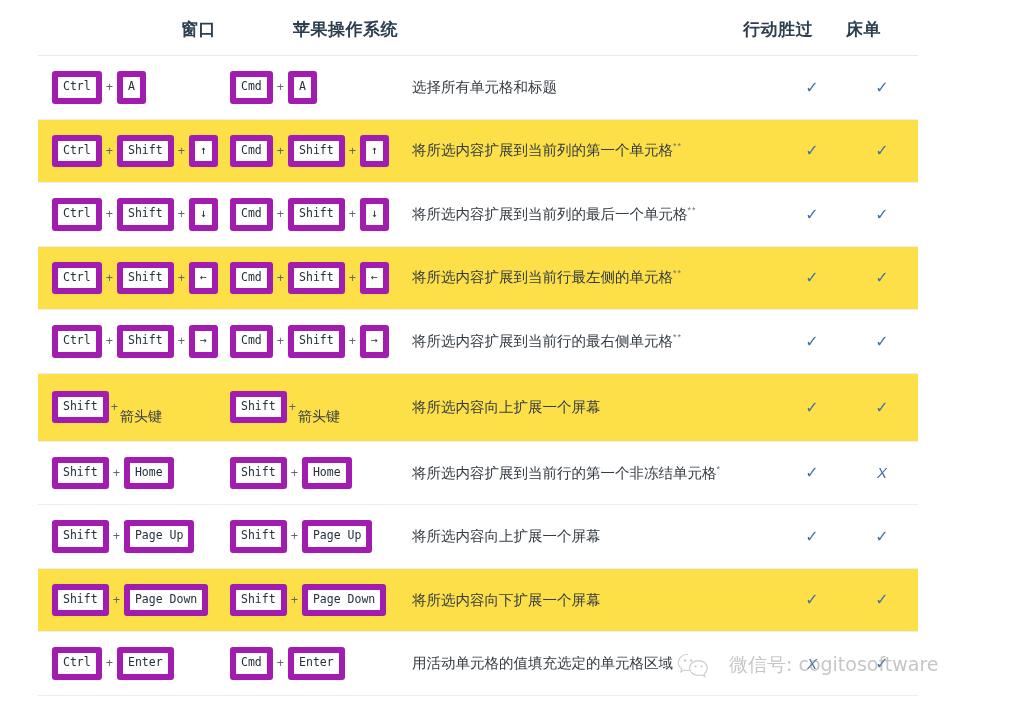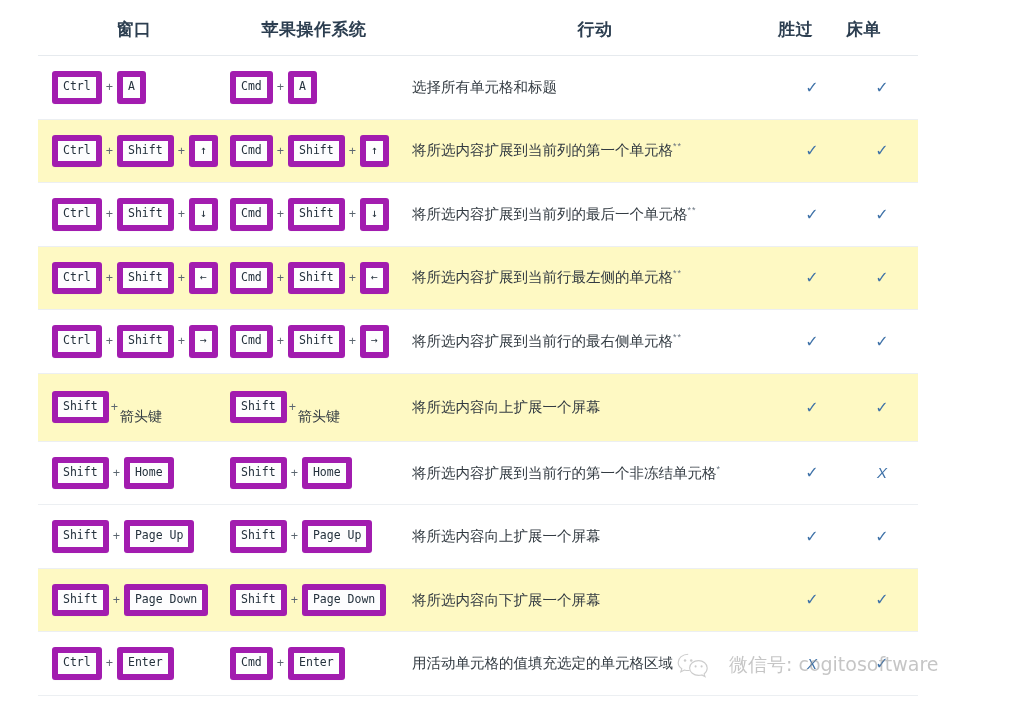--- a/index.html
+++ b/index.html
@@ -29,39 +29,39 @@
     table-layout: fixed;
   }
 
   table.shortcuts col.c-win  { width: 178px; }
   table.shortcuts col.c-mac  { width: 182px; }
   table.shortcuts col.c-act  { width: 380px; }
   table.shortcuts col.c-ex   { width: 68px; }
   table.shortcuts col.c-sh   { width: 72px; }
 
   thead th {
-    text-align: center;
+    text-align: right;
     font-size: 17px;
     font-weight: bold;
     color: #2c3e50;
     padding: 18px 0 14px 14px;
     border-bottom: 1px solid #e6eaee;
     vertical-align: bottom;
     letter-spacing: 0.5px;
   }
   thead th.ctr {
     text-align: left;
     padding-left: 0;
   }
 
   tbody tr {
     border-bottom: 1px solid #eceff2;
   }
   tbody tr.stripe {
-    background: #fef9c3;
+    background: #fde047;
   }
 
   tbody td {
     padding: 15px 0 15px 14px;
     font-size: 14.5px;
     vertical-align: middle;
     color: #333b42;
     line-height: 1.45;
   }
   tbody td.keys {

